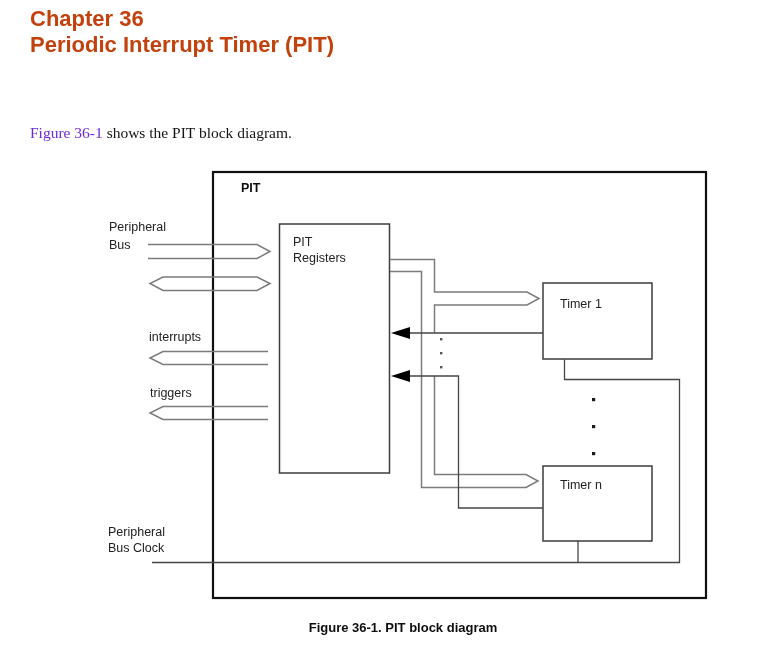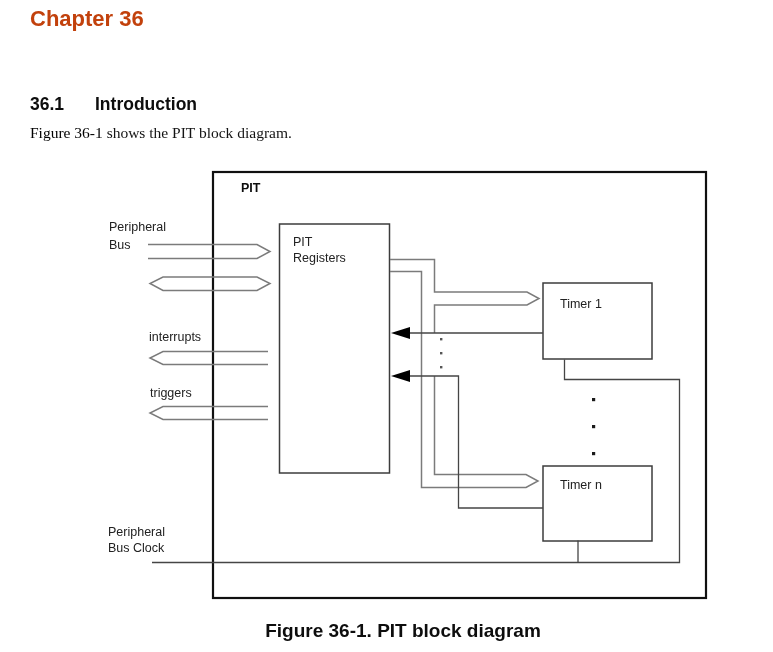--- a/index.html
+++ b/index.html
@@ -14,24 +14,24 @@
   }
   .section {
     position:absolute; left:30px; top:94px;
     font-size:17.5px; font-weight:bold; color:#0d0d0d;
   }
   .section .secnum { display:inline-block; width:65px; }
   .intro {
     position:absolute; left:30px; top:124px; margin:0;
     font-family:"Liberation Serif", serif; font-size:15.5px; color:#141414;
   }
-  .figlink { color:#000000; text-decoration:none; }
+  .figlink { color:#6d28d9; text-decoration:none; }
   .caption {
     position:absolute; left:203px; top:620px; width:400px; text-align:center;
-    font-size:19px; font-weight:bold; color:#0d0d0d;
+    font-size:13px; font-weight:bold; color:#0d0d0d;
   }
   svg.diagram { position:absolute; left:0; top:0; pointer-events:none; }
   svg .outer { fill:none; stroke:#101010; stroke-width:2.2; }
   svg .inner { fill:none; stroke:#3c3c3c; stroke-width:1.5; }
   svg .garrow { fill:none; stroke:#7b7b7b; stroke-width:1.5; }
   svg .tline { fill:none; stroke:#454545; stroke-width:1.3; }
   svg .ah { fill:#000000; stroke:none; }
   svg .dot { fill:#1a1a1a; }
   svg .dot-small { fill:#555555; }
   svg text {
@@ -39,25 +39,23 @@
   }
   svg text.bold { font-weight:bold; fill:#0d0d0d; }
 </style>
 </head>
 <body>
 
 <div class="page">
 
   <div class="chapter">
     <div>Chapter 36</div>
+    <div>Periodic Interrupt Timer (PIT)</div>
   </div>
 
-  <div class="section">
-    <span class="secnum">36.1</span><span>Introduction</span>
-  </div>
 
   <p class="intro"><a href="#" class="figlink">Figure 36-1</a><span> shows the PIT block diagram.</span></p>
 
   <svg class="diagram" width="773" height="652" viewBox="0 0 773 652">
 
     <rect class="outer" x="213" y="172" width="493" height="426"></rect>
     <text class="bold" x="241" y="192">PIT</text>
 
     <path class="garrow" d="M148,244.5 H257 L270,251.5 L257,258.5 H148"></path>
     <path class="garrow" d="M163,277 H257 L270,283.5 L257,290.5 H163 L150,283.5 Z"></path>

